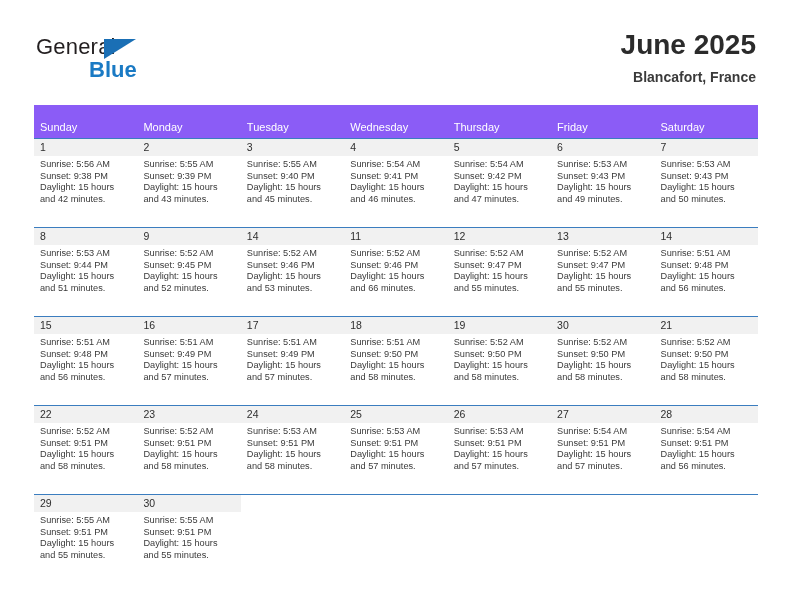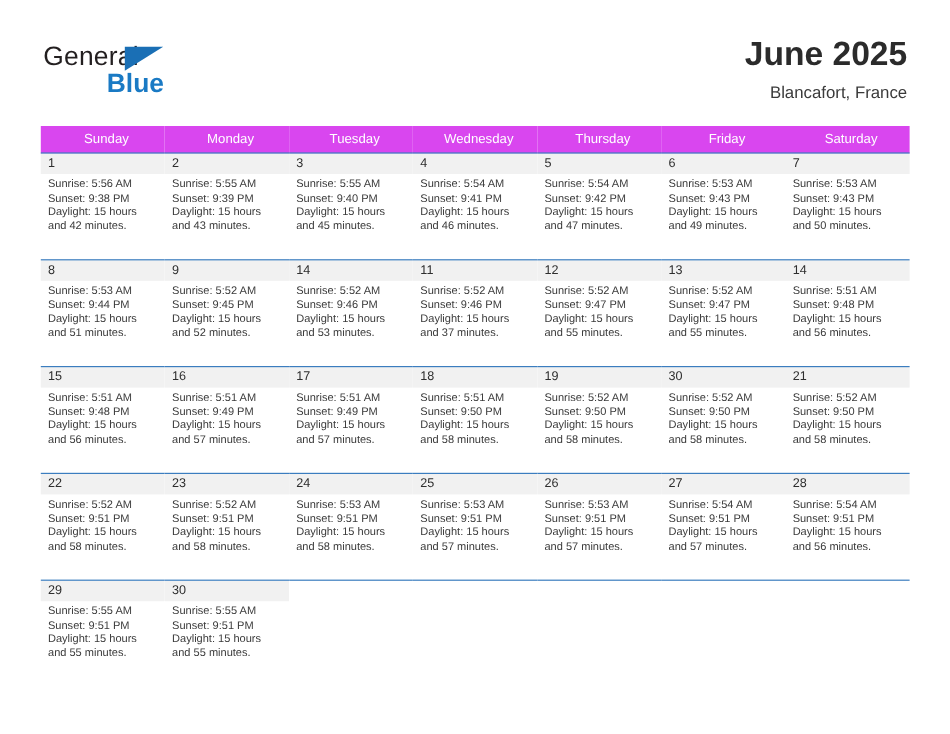--- a/index.html
+++ b/index.html
@@ -74,38 +74,39 @@
     font-weight: bold;
     line-height: 34px;
     white-space: nowrap;
   }
   .cal-subtitle {
     font-size: 14px;
     color: #3a3a3a;
     line-height: 22px;
     margin-top: 4px;
     white-space: nowrap;
+    font-weight: bold;
   }
 
   
   .calendar {
     position: absolute;
     left: 34px;
     top: 105px;
     width: 724px;
     border-collapse: collapse;
     table-layout: fixed;
   }
   .calendar th {
-    background: #d946ef;
+    background: #8b5cf6;
     color: #ffffff;
     font-size: 11px;
     font-weight: normal;
-    text-align: center;
-    padding: 5px 0 5px 6px;
+    text-align: left;
+    padding: 16px 0 5px 6px;
     height: 9px;
     border: none;
   }
   .calendar td {
     vertical-align: top;
     padding: 0;
     border: none;
     border-top: 1px solid #3b7dbf;
     height: 78px;
     width: 103.43px;
@@ -269,21 +270,21 @@
               <div>Daylight: 15 hours</div>
               <div>and 53 minutes.</div>
             </div>
           </td>
           <td class="day-cell">
             <span class="daynum">11</span>
             <div class="info">
               <div>Sunrise: 5:52 AM</div>
               <div>Sunset: 9:46 PM</div>
               <div>Daylight: 15 hours</div>
-              <div>and 37 minutes.</div>
+              <div>and 66 minutes.</div>
             </div>
           </td>
           <td class="day-cell">
             <span class="daynum">12</span>
             <div class="info">
               <div>Sunrise: 5:52 AM</div>
               <div>Sunset: 9:47 PM</div>
               <div>Daylight: 15 hours</div>
               <div>and 55 minutes.</div>
             </div>

